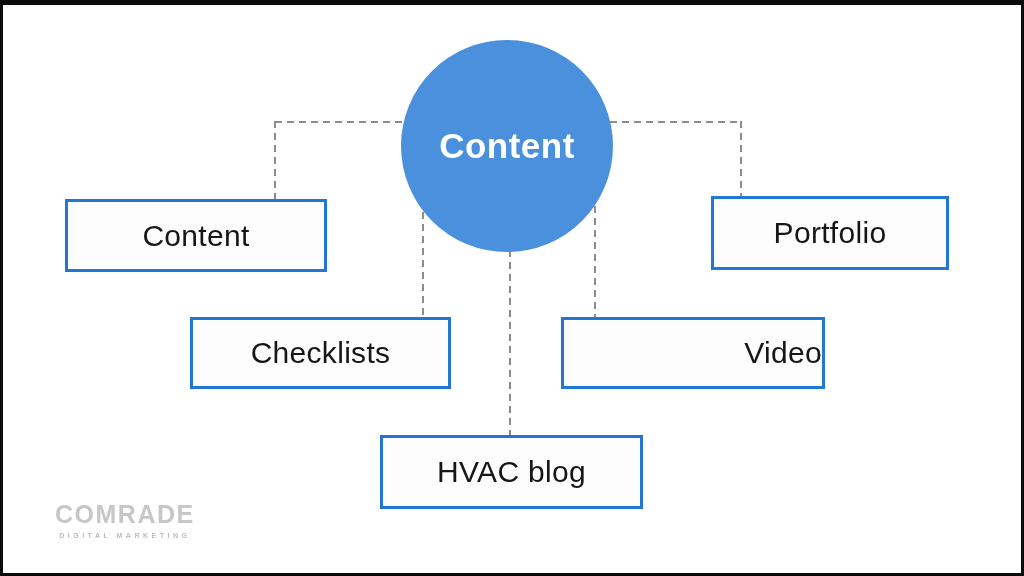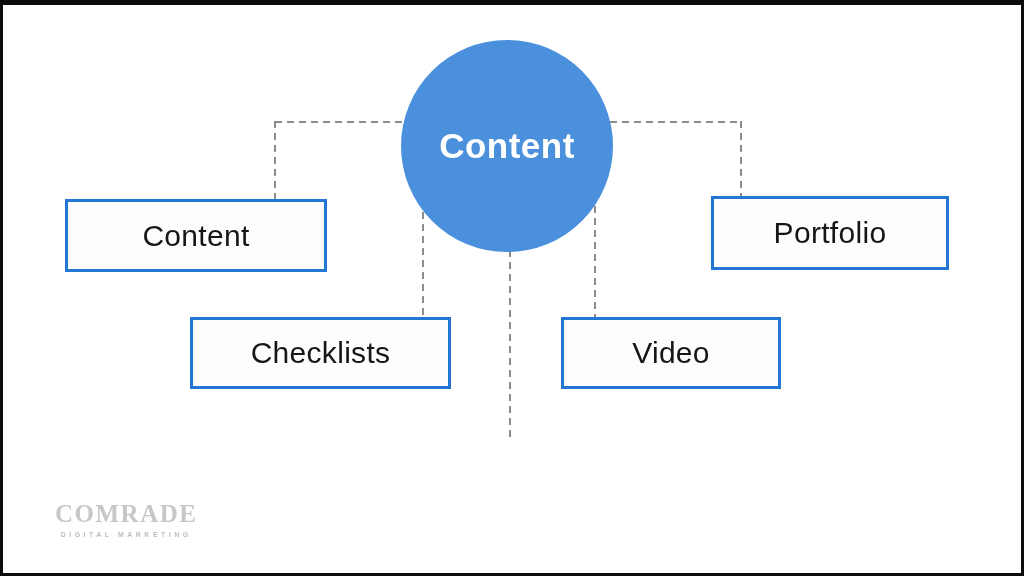--- a/index.html
+++ b/index.html
@@ -39,33 +39,32 @@
   .node {
     position: absolute; z-index: 2;
     background: #fdfdfd;
     border: 3px solid #2277d4;
     display: flex; align-items: center; justify-content: center;
     font-size: 30px; color: #161616; letter-spacing: 0.3px;
   }
   .node-manuals    { left: 62px;  top: 194px; width: 262px; height: 73px; }
   .node-portfolio  { left: 708px; top: 191px; width: 238px; height: 74px; }
   .node-checklists { left: 187px; top: 312px; width: 261px; height: 72px; }
-  .node-video      { left: 558px; top: 312px; width: 220px; height: 72px; }
+  .node-video      { left: 558px; top: 312px; width: 264px; height: 72px; justify-content: flex-end; }
   .node-hvac       { left: 377px; top: 430px; width: 263px; height: 74px; }
 
   
   .logo {
     position: absolute; z-index: 2;
     left: 52px; top: 495px;
     display: inline-block; text-align: center;
   }
   .logo-name {
     color: #c7c7c7; font-size: 25px; font-weight: bold;
     letter-spacing: 1.5px;
-    font-family: Liberation Serif, serif;
   }
   .logo-tagline {
     color: #bdbdbd; font-size: 7px; font-weight: bold;
     letter-spacing: 3.5px; margin-top: 3px;
   }
 </style>
 </head>
 <body>
 
 <div class="slide">
@@ -87,19 +86,22 @@
   </div>
   <div class="node node-portfolio">
     <span>Portfolio</span>
   </div>
   <div class="node node-checklists">
     <span>Checklists</span>
   </div>
   <div class="node node-video">
     <span>Video</span>
   </div>
+  <div class="node node-hvac">
+    <span>HVAC blog</span>
+  </div>
 
   <div class="logo">
     <div class="logo-name">COMRADE</div>
     <div class="logo-tagline">DIGITAL MARKETING</div>
   </div>
 
 </div>
 
 </body></html>

